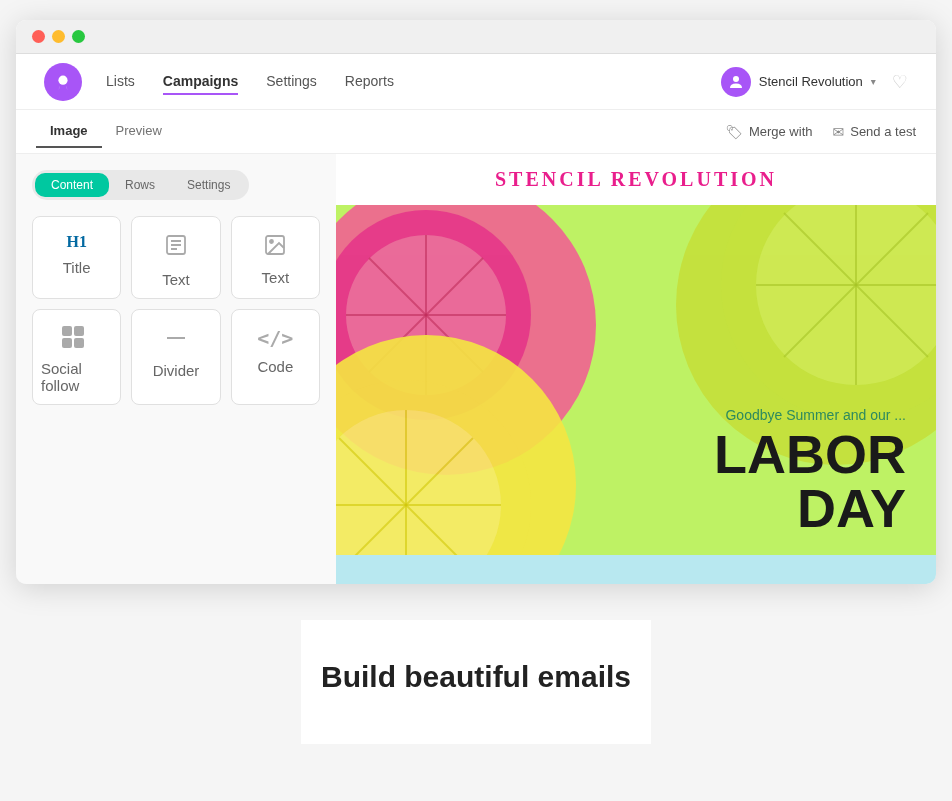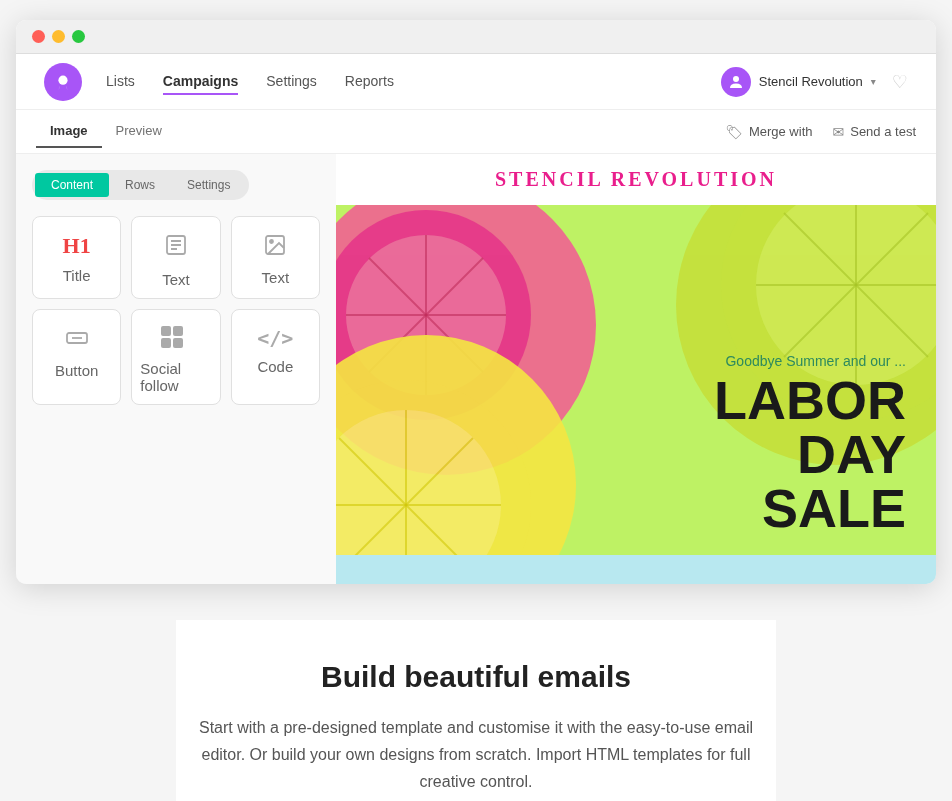--- a/index.html
+++ b/index.html
@@ -189,21 +189,21 @@
       background: #e8e8e8;
       border-radius: 20px;
       padding: 3px;
       margin-bottom: 16px;
       width: fit-content;
     }
 
     .panel-tab {
       font-size: 12px;
       padding: 5px 16px;
-      border-radius: 3px;
+      border-radius: 10px;
       cursor: pointer;
       color: #666;
     }
 
     .panel-tab.active {
       background: #00c8a0;
       color: #fff;
     }
 
     .content-grid {
@@ -318,23 +318,23 @@
       left: -60px;
       width: 300px;
       height: 300px;
       border-radius: 50%;
       background: #f5e642;
       opacity: 0.9;
     }
 
     
     .icon-h1 {
-      font-size: 22px;
+      font-size: 16px;
       font-weight: 900;
-      color: #ef4444;
+      color: #0369a1;
       font-family: Georgia, serif;
     }
 
     
     .bottom-section {
       padding: 40px 20px 30px;
       text-align: center;
       background: #fff;
       margin-top: 36px;
     }
@@ -459,46 +459,45 @@
           <span>
             <svg width="24" height="24" viewBox="0 0 24 24" fill="none" stroke="#aaa" stroke-width="1.8">
               <rect x="3" y="3" width="18" height="18" rx="2"></rect>
               <circle cx="8.5" cy="8.5" r="1.5" fill="#aaa"></circle>
               <polyline points="21,15 16,10 5,21" stroke="#aaa"></polyline>
             </svg>
           </span>
           <span class="content-item-label">Text</span>
         </div>
 
-        <div class="content-item">
-          <span>
-            <svg width="24" height="24" viewBox="0 0 24 24" fill="none" stroke="#aaa" stroke-width="1.8">
-              <rect x="2" y="7" width="20" height="10" rx="2"></rect>
-              <line x1="7" y1="12" x2="17" y2="12"></line>
-            </svg>
-          </span>
-          <span class="content-item-label">Button</span>
-        </div>
 
         <div class="content-item">
           <span>
             <svg width="30" height="22" viewBox="0 0 30 22" fill="#aaa">
               <rect x="0" y="0" width="10" height="10" rx="2"></rect>
               <text x="1" y="9" font-size="8" fill="#aaa" font-family="sans-serif">f</text>
               <rect x="12" y="0" width="10" height="10" rx="2"></rect>
               <text x="13" y="9" font-size="7" fill="#aaa" font-family="sans-serif">in</text>
               <rect x="0" y="12" width="10" height="10" rx="2"></rect>
               <text x="1" y="21" font-size="8" fill="#aaa" font-family="sans-serif">t</text>
               <rect x="12" y="12" width="10" height="10" rx="2"></rect>
               <text x="13" y="21" font-size="8" fill="#aaa" font-family="sans-serif">ig</text>
             </svg>
           </span>
           <span class="content-item-label">Social follow</span>
         </div>
 
+        <div class="content-item">
+          <span>
+            <svg width="24" height="24" viewBox="0 0 24 24">
+              <line x1="3" y1="12" x2="21" y2="12" stroke="#aaa" stroke-width="2"></line>
+            </svg>
+          </span>
+          <span class="content-item-label">Divider</span>
+        </div>
 
         <div class="content-item">
           <span style="font-size:20px; color:#aaa; font-family: monospace; font-weight: bold;">&lt;/&gt;</span>
           <span class="content-item-label">Code</span>
         </div>
 
       </div>
     </div>
 
     <div class="preview-area">
@@ -541,28 +540,26 @@
               <line x1="35" y1="130" x2="225" y2="130" stroke="#d4c400" stroke-width="2" opacity="0.6"></line>
               <line x1="63" y1="63" x2="197" y2="197" stroke="#d4c400" stroke-width="2" opacity="0.6"></line>
               <line x1="197" y1="63" x2="63" y2="197" stroke="#d4c400" stroke-width="2" opacity="0.6"></line>
             </svg>
           </div>
 
           <div class="sale-content">
             <div class="goodbye-text">Goodbye Summer and our ...</div>
             <div class="sale-title">LABOR</div>
             <div class="sale-title">DAY</div>
-            <div class="sale-title">SALE</div>
           </div>
 
         </div>
 
       </div>
     </div>
 
   </div>
 
 </div>
 
 <div class="bottom-section">
   <h2 class="bottom-title">Build beautiful emails</h2>
-  <p class="bottom-desc">Start with a pre-designed template and customise it with the easy-to-use email editor. Or build your own designs from scratch. Import HTML templates for full creative control.</p>
 </div>
 
 </body></html>

